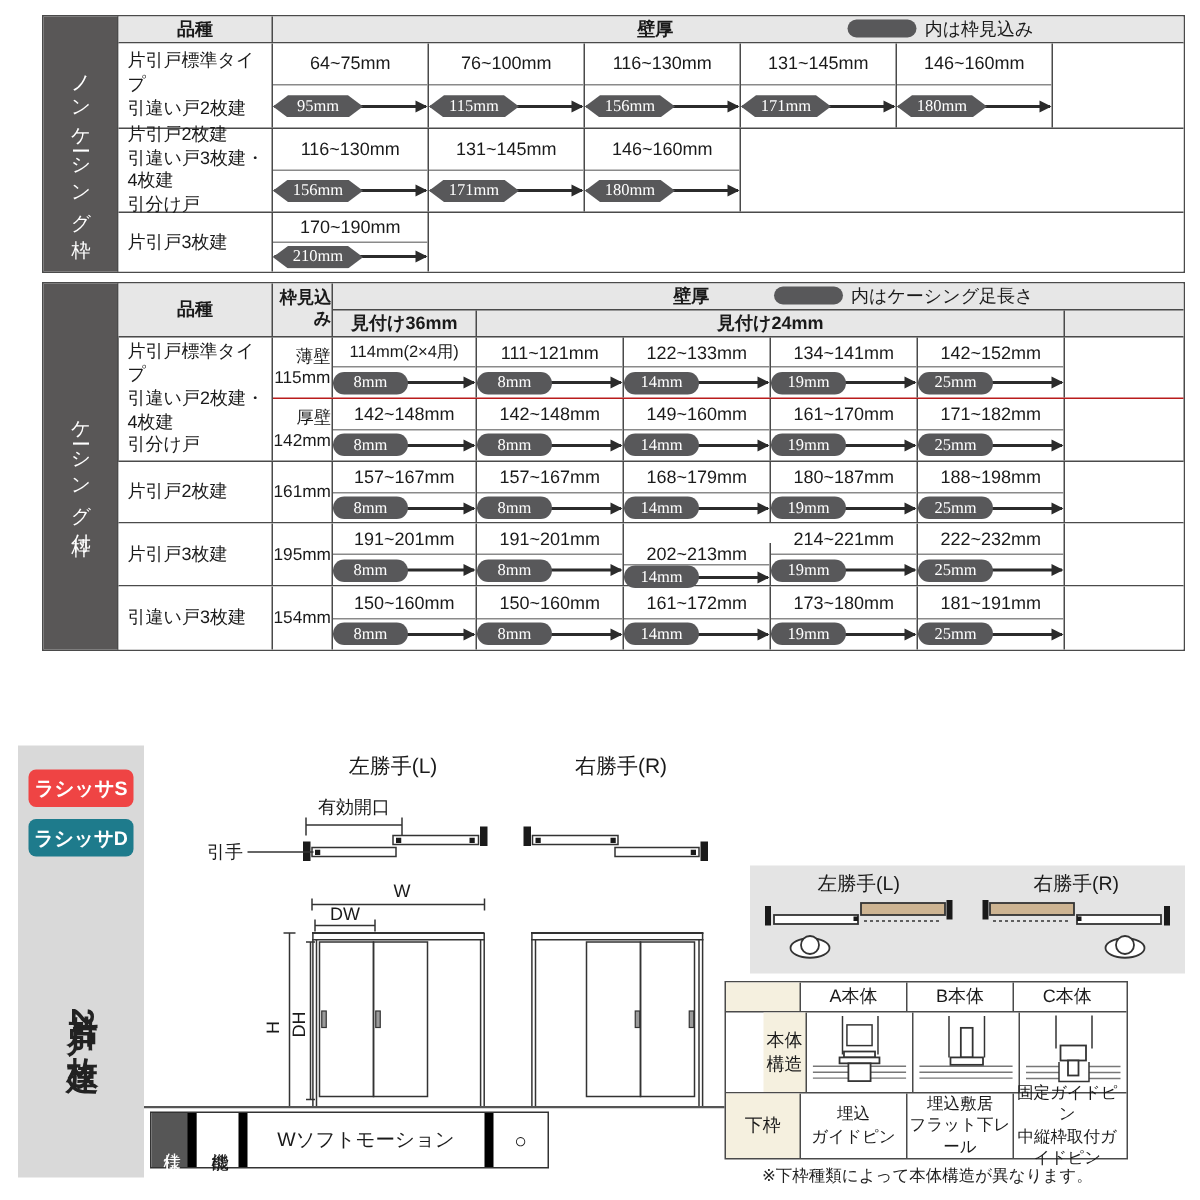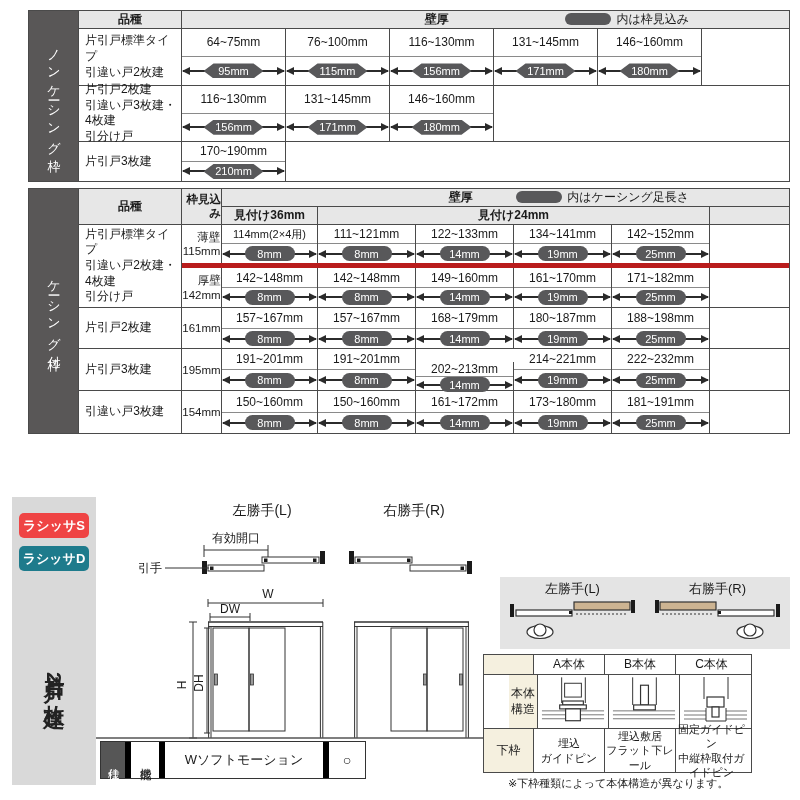--- a/index.html
+++ b/index.html
@@ -16,40 +16,40 @@
   .drow{display:flex;border-bottom:1px solid #4a4a4a;background:#fff;}
   .drow:last-child,.grow:last-child{border-bottom:none;}
   .grow{display:flex;border-bottom:1px solid #4a4a4a;}
   .pcell{width:103px;display:flex;align-items:center;padding-left:6px;font-size:12px;line-height:1.3;
          border-right:1px solid #4a4a4a;white-space:pre-line;}
   .hcell{justify-content:center;padding-left:0;font-weight:bold;}
   .dcell{width:40px;display:flex;align-items:center;justify-content:center;text-align:right;
          font-size:11.5px;line-height:1.25;border-right:1px solid #4a4a4a;white-space:pre-line;}
   .vcell{display:flex;flex-direction:column;border-right:1px solid #4a4a4a;}
   .range{flex:1;display:flex;align-items:center;justify-content:center;font-size:12px;border-bottom:1px solid #8a8a8a;}
-  .ap{flex:1;position:relative;display:flex;align-items:center;justify-content:center;}
+  .ap{flex:1;position:relative;display:flex;align-items:center;font-family:Liberation Serif, serif;}
   .ap-line{position:absolute;left:1px;right:1px;top:50%;margin-top:-1px;border-top:2px solid #2b2b2b;}
   .ap-line::before{content:"";position:absolute;left:-1px;top:-5px;width:0;height:0;
       border-top:4px solid transparent;border-bottom:4px solid transparent;border-right:8px solid #2b2b2b;}
   .ap-line::after{content:"";position:absolute;right:-1px;top:-5px;width:0;height:0;
       border-top:4px solid transparent;border-bottom:4px solid transparent;border-left:8px solid #2b2b2b;}
   .pill{position:relative;z-index:1;color:#fff;background:#58585a;font-size:11px;height:15px;
         display:flex;align-items:center;justify-content:center;}
   .hex{min-width:60px;padding:0 10px;clip-path:polygon(10px 0,calc(100% - 10px) 0,100% 50%,calc(100% - 10px) 100%,10px 100%,0 50%);}
   .std{min-width:50px;padding:0 8px;border-radius:8px;}
   .fill{flex:1;}
   .wallhdr{flex:1;position:relative;display:flex;align-items:center;font-size:12px;font-weight:bold;}
   .wall-label{position:absolute;left:40%;}
   .legendwrap{position:absolute;right:100px;display:flex;align-items:center;gap:5px;font-weight:normal;font-size:12px;}
   .legend-pill{width:46px;height:12px;border-radius:7px;background:#58585a;display:inline-block;}
   .rightcol{flex:1;display:flex;flex-direction:column;}
   .subhdr{display:flex;border-top:1px solid #4a4a4a;flex:1;}
   .subcell{display:flex;align-items:center;justify-content:center;font-size:12px;font-weight:bold;border-right:1px solid #4a4a4a;}
   .subrows{flex:1;display:flex;flex-direction:column;}
-  .subrow{display:flex;flex:1;border-bottom:5px solid #b91c1c;}
+  .subrow{display:flex;flex:1;border-bottom:1px solid #b91c1c;}
   .subrow:last-child{border-bottom:none;}
   
   .sidebar{position:absolute;left:12px;top:497px;width:84px;height:288px;background:#d9d9d9;
            display:flex;flex-direction:column;align-items:center;}
   .badge{width:70px;height:25px;border-radius:5px;color:#fff;font-size:13px;font-weight:bold;
          display:flex;align-items:center;justify-content:center;}
   .badge-s{background:#ef4444;margin-top:16px;}
   .badge-d{background:#1e7b8c;margin-top:8px;}
   .side-title{flex:1;display:flex;align-items:center;justify-content:center;writing-mode:vertical-rl;
               font-size:21px;font-weight:bold;letter-spacing:4px;color:#222;}

